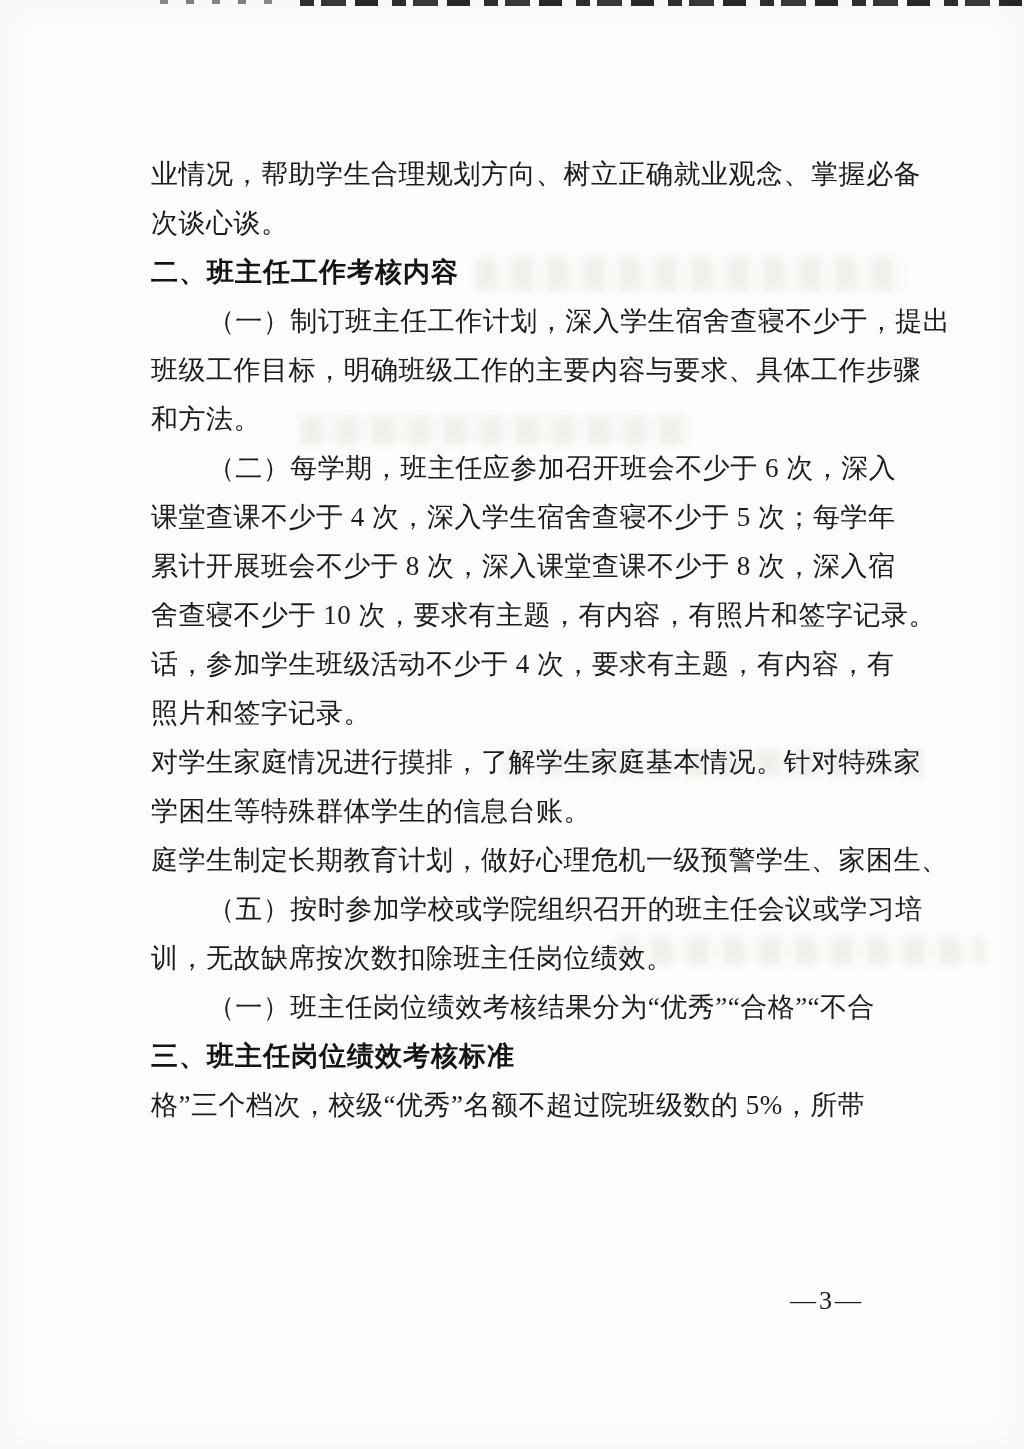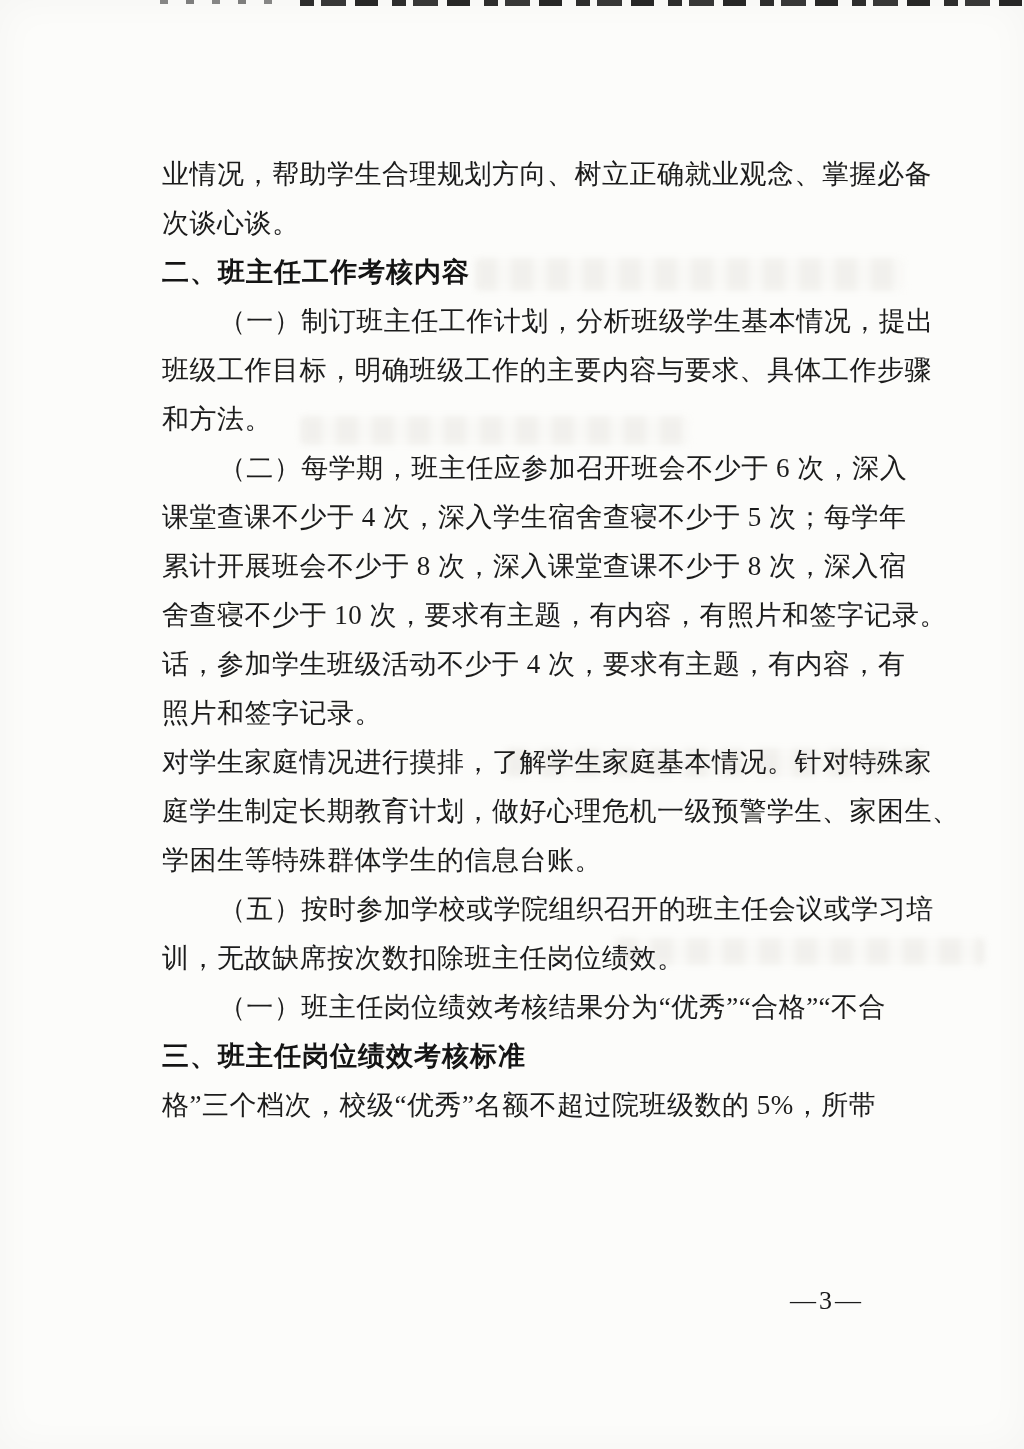--- a/index.html
+++ b/index.html
@@ -53,21 +53,21 @@
     border-radius: 5px;
     pointer-events: none;
   }
   .smudge.s1 { left: 475px; top: 258px; width: 430px; height: 33px; }
   .smudge.s2 { left: 300px; top: 416px; width: 390px; height: 29px; }
   .smudge.s3 { left: 505px; top: 748px; width: 420px; height: 29px; }
   .smudge.s4 { left: 615px; top: 938px; width: 370px; height: 27px; }
 
   .content {
     position: absolute;
-    left: 162px;
+    left: 151px;
     top: 150px;
     width: 742px;
     color: var(--ink, #1c1c1c);
   }
   .line {
     height: 49px;
     line-height: 49px;
     font-size: 27px;
     white-space: nowrap;
     letter-spacing: 0.5px;
@@ -100,32 +100,32 @@
 
   <div class="smudge s1"></div>
   <div class="smudge s2"></div>
   <div class="smudge s3"></div>
   <div class="smudge s4"></div>
 
   <main class="content">
       <div class="line cont">业情况，帮助学生合理规划方向、树立正确就业观念、掌握必备</div>
       <div class="line cont">次谈心谈。</div>
       <div class="line heading">二、班主任工作考核内容</div>
-      <div class="line first">（一）制订班主任工作计划，分析班级学生基本情况，提出</div>
+      <div class="line first">（一）制订班主任工作计划，深入学生宿舍查寝不少于，提出</div>
       <div class="line cont">班级工作目标，明确班级工作的主要内容与要求、具体工作步骤</div>
       <div class="line cont">和方法。</div>
       <div class="line first">（二）每学期，班主任应参加召开班会不少于 6 次，深入</div>
       <div class="line cont">课堂查课不少于 4 次，深入学生宿舍查寝不少于 5 次；每学年</div>
       <div class="line cont">累计开展班会不少于 8 次，深入课堂查课不少于 8 次，深入宿</div>
       <div class="line cont">舍查寝不少于 10 次，要求有主题，有内容，有照片和签字记录。</div>
       <div class="line cont">话，参加学生班级活动不少于 4 次，要求有主题，有内容，有</div>
       <div class="line cont">照片和签字记录。</div>
       <div class="line cont">对学生家庭情况进行摸排，了解学生家庭基本情况。针对特殊家</div>
+      <div class="line cont">学困生等特殊群体学生的信息台账。</div>
       <div class="line cont">庭学生制定长期教育计划，做好心理危机一级预警学生、家困生、</div>
-      <div class="line cont">学困生等特殊群体学生的信息台账。</div>
       <div class="line first">（五）按时参加学校或学院组织召开的班主任会议或学习培</div>
       <div class="line cont">训，无故缺席按次数扣除班主任岗位绩效。</div>
       <div class="line first">（一）班主任岗位绩效考核结果分为“优秀”“合格”“不合</div>
       <div class="line heading">三、班主任岗位绩效考核标准</div>
       <div class="line cont">格”三个档次，校级“优秀”名额不超过院班级数的 5%，所带</div>
     </main>
 
   <div class="page-number">—3—</div>
 </div>
 

